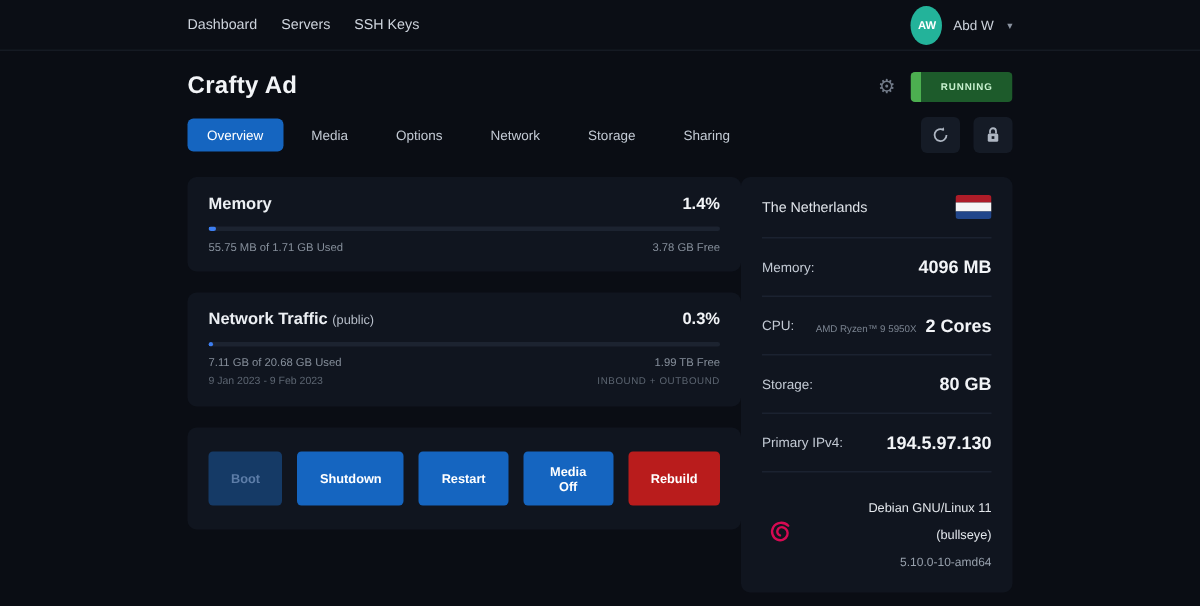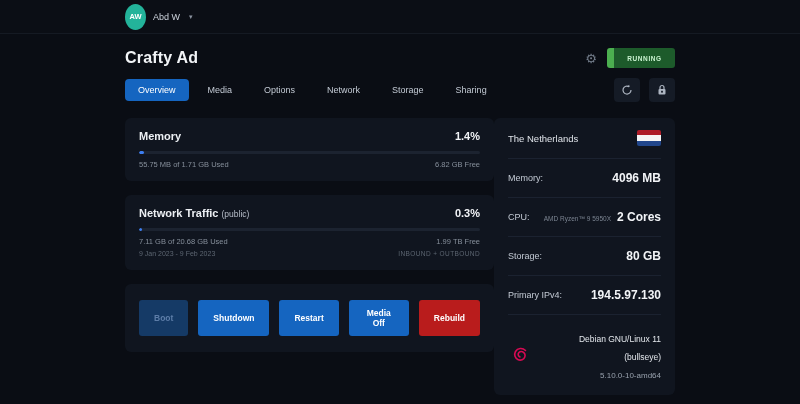--- a/index.html
+++ b/index.html
@@ -90,20 +90,25 @@
   .os-kernel { font-size:8px; color:#97a0ac; }
 
   
   .stats-card { margin-top:16px; padding:15px 16px 0; height:60px; }
 </style>
 </head>
 <body>
 
 <div class="navbar">
   <div class="container">
+    <div class="nav-links">
+      <span class="nav-link">Dashboard</span>
+      <span class="nav-link">Servers</span>
+      <span class="nav-link">SSH Keys</span>
+    </div>
     <div class="user">
       <span class="avatar">AW</span>
       <span class="user-name">Abd W</span>
       <span class="user-caret">▾</span>
     </div>
   </div>
 </div>
 
 <div class="container">
 
@@ -150,21 +155,21 @@
       <div class="card usage-card">
         <div class="usage-head">
           <span class="usage-title">Memory</span>
           <span class="usage-pct">1.4%</span>
         </div>
         <div class="progress">
           <div class="progress-fill" style="width: 1.4%;"></div>
         </div>
         <div class="usage-sub">
           <span class="sub-left">55.75 MB of 1.71 GB Used</span>
-          <span class="sub-right">6.82 GB Free</span>
+          <span class="sub-right">3.78 GB Free</span>
         </div>
       </div>
 
       <div class="card usage-card">
         <div class="usage-head">
           <span class="usage-title">
             <span>Network Traffic</span>
             <span class="suffix">(public)</span>
           </span>
           <span class="usage-pct">0.3%</span>

